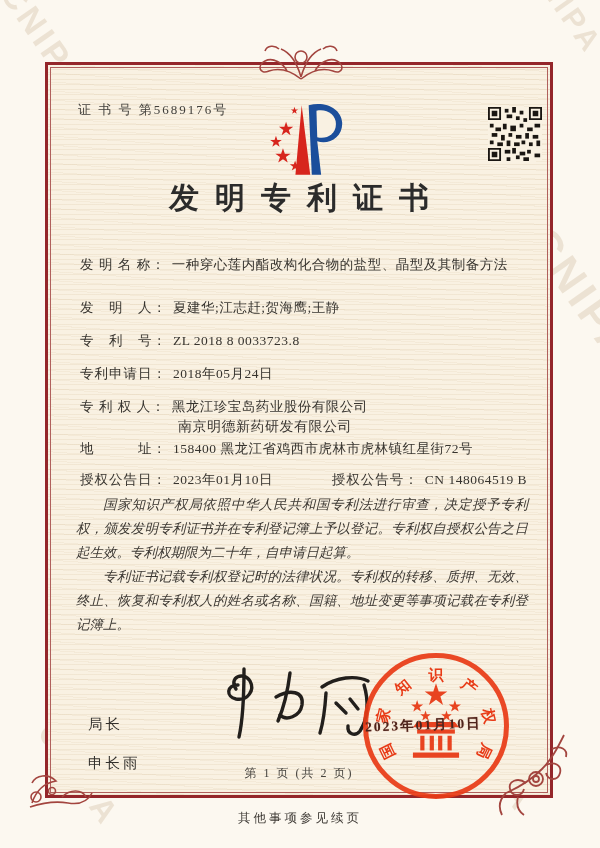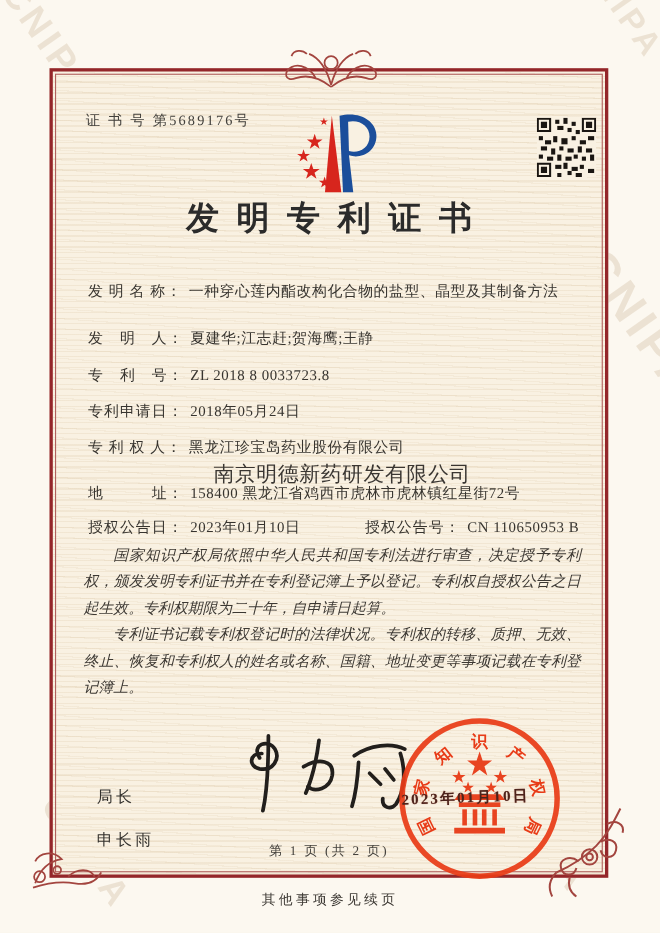--- a/index.html
+++ b/index.html
@@ -36,21 +36,21 @@
   .qr { position:absolute; left:440px; top:42px; width:54px; height:54px; }
   .title {
     position:absolute; left:0; top:113px; width:100%; text-align:center;
     font-size:30px; font-weight:700; letter-spacing:16px; text-indent:16px; color:#2b2b2b;
   }
 
   
   .frow { position:absolute; left:32px; font-size:13.5px; color:#37342f; white-space:nowrap; }
   .flabel { letter-spacing:1px; }
   .fvalue { margin-left:6px; letter-spacing:0.5px; }
-  .patentee-line2 { position:absolute; left:146px; font-size:19px; letter-spacing:0.5px; }
+  .patentee-line2 { position:absolute; left:130px; font-size:14px; letter-spacing:0.5px; }
 
   
   .body-text {
     position:absolute; left:28px; top:428px; width:452px;
     font-size:13.5px; line-height:1.78; text-align:justify; color:#3c3833;
     font-style:italic;
   }
   .body-text p { text-indent:2em;font-style:italic; }
 
   
@@ -163,21 +163,21 @@
     <div class="frow" style="top:333px;">
       <span class="flabel">专 利 权 人：</span><span class="fvalue">黑龙江珍宝岛药业股份有限公司</span>
     </div>
     <div class="patentee-line2" style="top:353px;">南京明德新药研发有限公司</div>
     <div class="frow" style="top:375px;">
       <span class="flabel">地　　　址：</span><span class="fvalue">158400 黑龙江省鸡西市虎林市虎林镇红星街72号</span>
     </div>
     <div class="frow" style="top:406px;">
       <span class="flabel">授权公告日：</span><span class="fvalue">2023年01月10日</span>
       <span style="display:inline-block; width:52px;"></span>
-      <span class="flabel">授权公告号：</span><span class="fvalue">CN 110650953 B</span>
+      <span class="flabel">授权公告号：</span><span class="fvalue">CN 148064519 B</span>
     </div>
 
     <div class="body-text">
       <p>国家知识产权局依照中华人民共和国专利法进行审查，决定授予专利权，颁发发明专利证书并在专利登记簿上予以登记。专利权自授权公告之日起生效。专利权期限为二十年，自申请日起算。</p>
       <p>专利证书记载专利权登记时的法律状况。专利权的转移、质押、无效、终止、恢复和专利权人的姓名或名称、国籍、地址变更等事项记载在专利登记簿上。</p>
     </div>
 
     <div class="director">
       <div>局长</div>
       <div>申长雨</div>

